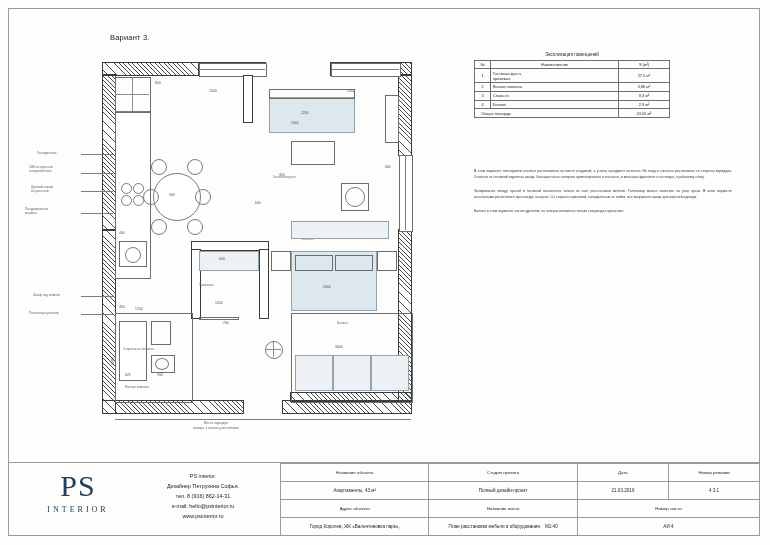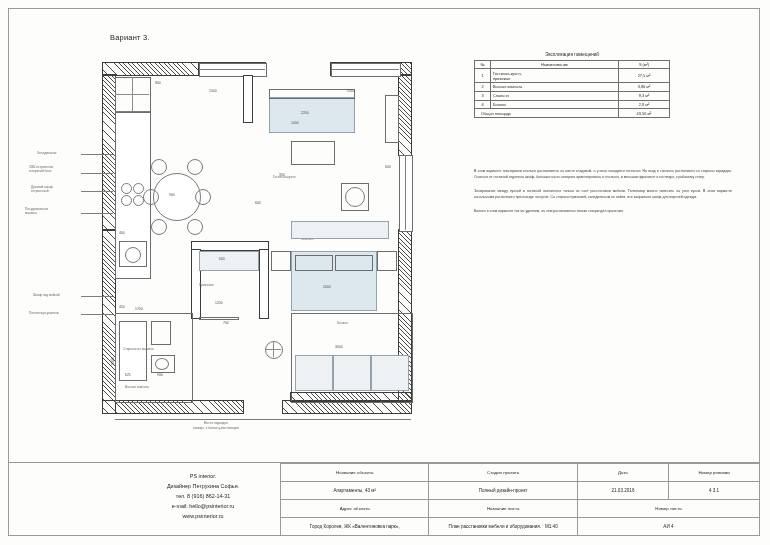--- a/index.html
+++ b/index.html
@@ -225,20 +225,24 @@
       </table>
   </div>
 
   <div class="desc">
     <p>В этом варианте планировки спальня расположена на месте кладовой, а у окна находится гостиная. На вход в спальню расположен со стороны коридора. Спальня от гостиной отделена шкаф, большая часть которого ориентирована в спальню, и меньшая фрагмент в гостиную, к рабочему столу.</p>
     <p>Зонирование между кухней и гостиной выполнено только за счет расстановки мебели. Телевизор можно повесить на угол кухни. В этом варианте канальными расположен при въезде на кухне. Со стороны прихожей, колодильным не войти, все закрывают шкаф для верхней одежды.</p>
     <p>Балкон в этом варианте так же уделяем, на нем расположены только секции для хранения.</p>
   </div>
 
   <div class="tb">
+    <div class="tb-logo">
+      <div class="ps">PS</div>
+      <div class="int">INTERIOR</div>
+    </div>
     <div class="tb-mid">
       <div>PS interior.</div>
       <div>Дизайнер Петрухина Софья.</div>
       <div>тел. 8 (916) 862-14-31</div>
       <div>e-mail:  hello@psinterior.ru</div>
       <div>www.psinterior.ru</div>
     </div>
     <div class="tb-grid">
       <table>
         <tbody>

